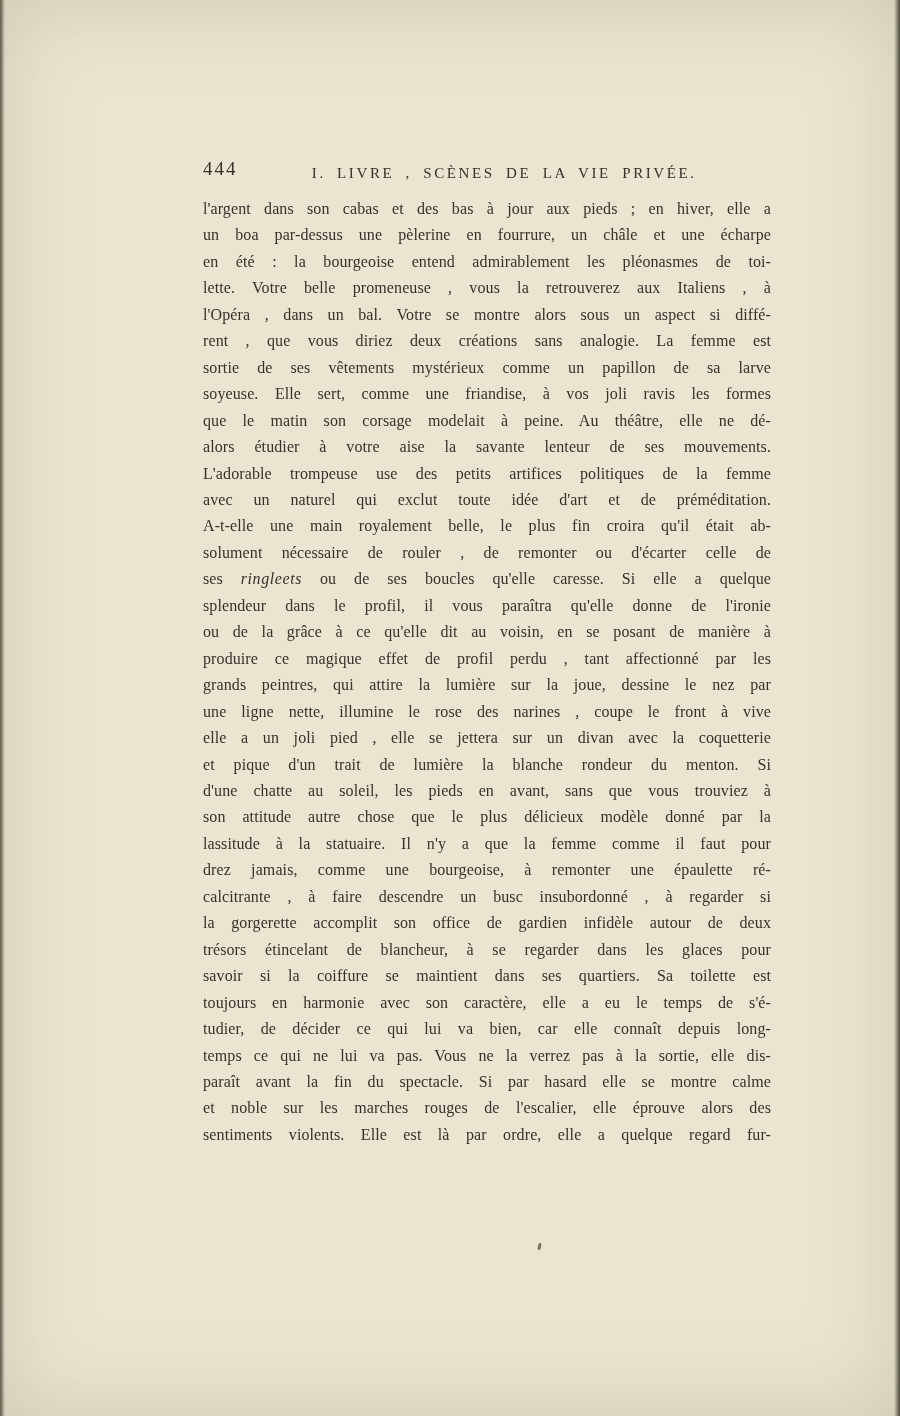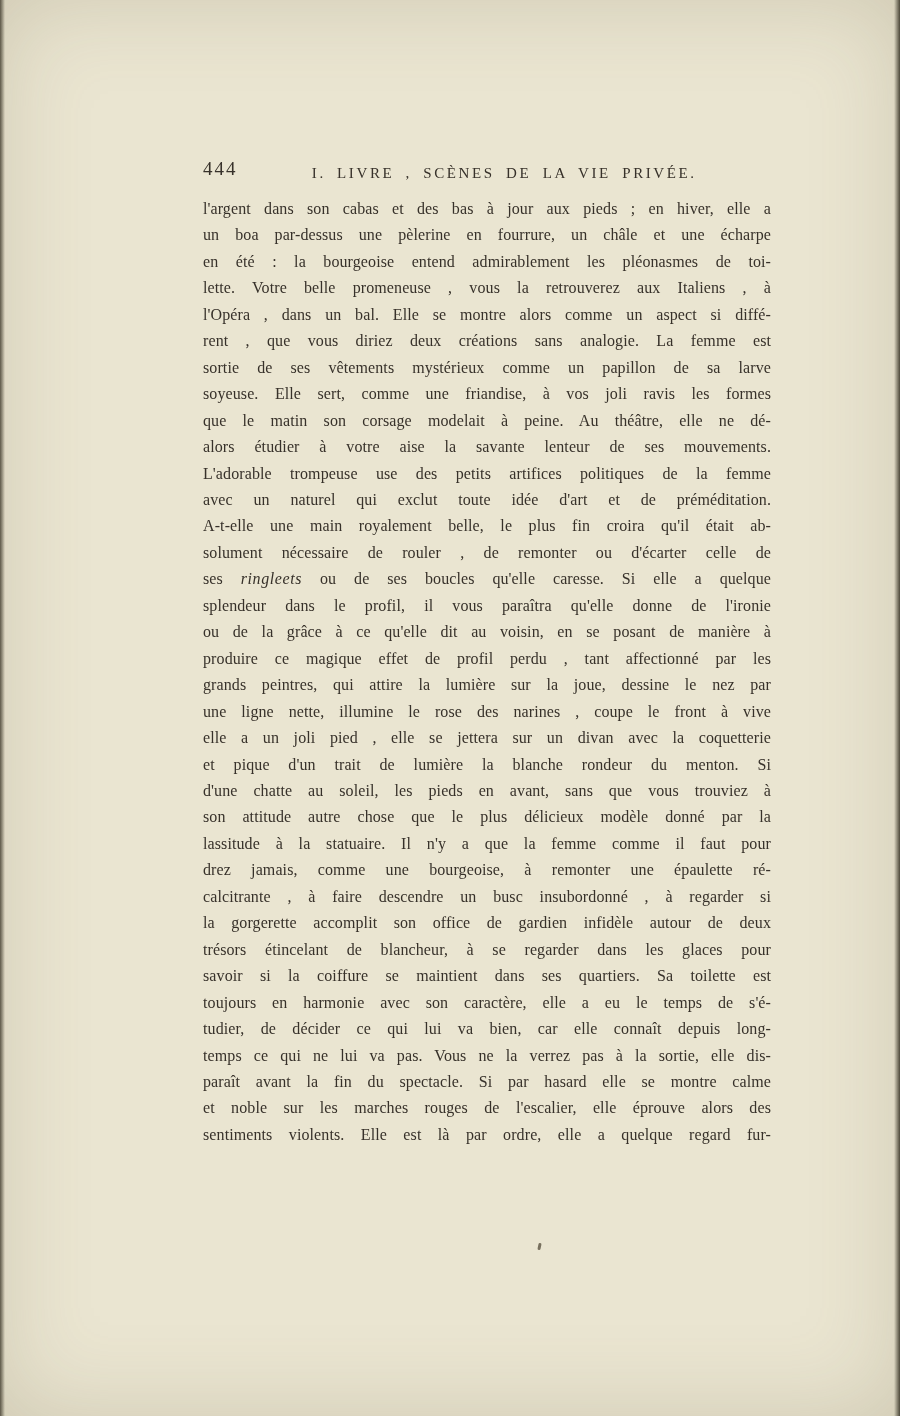--- a/index.html
+++ b/index.html
@@ -93,21 +93,21 @@
   <div class="content">
     <div class="header-row">
       <span class="pagenum">444</span>
       <span class="header-title">I. LIVRE , SCÈNES DE LA VIE PRIVÉE.</span>
     </div>
     <div class="lines">
         <div class="line">l'argent dans son cabas et des bas à jour aux pieds ; en hiver, elle a</div>
         <div class="line">un boa par-dessus une pèlerine en fourrure, un châle et une écharpe</div>
         <div class="line">en été : la bourgeoise entend admirablement les pléonasmes de toi-</div>
         <div class="line">lette. Votre belle promeneuse , vous la retrouverez aux Italiens , à</div>
-        <div class="line">l'Opéra , dans un bal. Elle se montre alors comme un aspect si diffé-</div>
+        <div class="line">l'Opéra , dans un bal. Votre se montre alors sous un aspect si diffé-</div>
         <div class="line">rent , que vous diriez deux créations sans analogie. La femme est</div>
         <div class="line">sortie de ses vêtements mystérieux comme un papillon de sa larve</div>
         <div class="line">soyeuse. Elle sert, comme une friandise, à vos joli ravis les formes</div>
         <div class="line">que le matin son corsage modelait à peine. Au théâtre, elle ne dé-</div>
         <div class="line">alors étudier à votre aise la savante lenteur de ses mouvements.</div>
         <div class="line">L'adorable trompeuse use des petits artifices politiques de la femme</div>
         <div class="line">avec un naturel qui exclut toute idée d'art et de préméditation.</div>
         <div class="line">A-t-elle une main royalement belle, le plus fin croira qu'il était ab-</div>
         <div class="line">solument nécessaire de rouler , de remonter ou d'écarter celle de</div>
         <div class="line">ses <i>ringleets</i> ou de ses boucles qu'elle caresse. Si elle a quelque</div>

